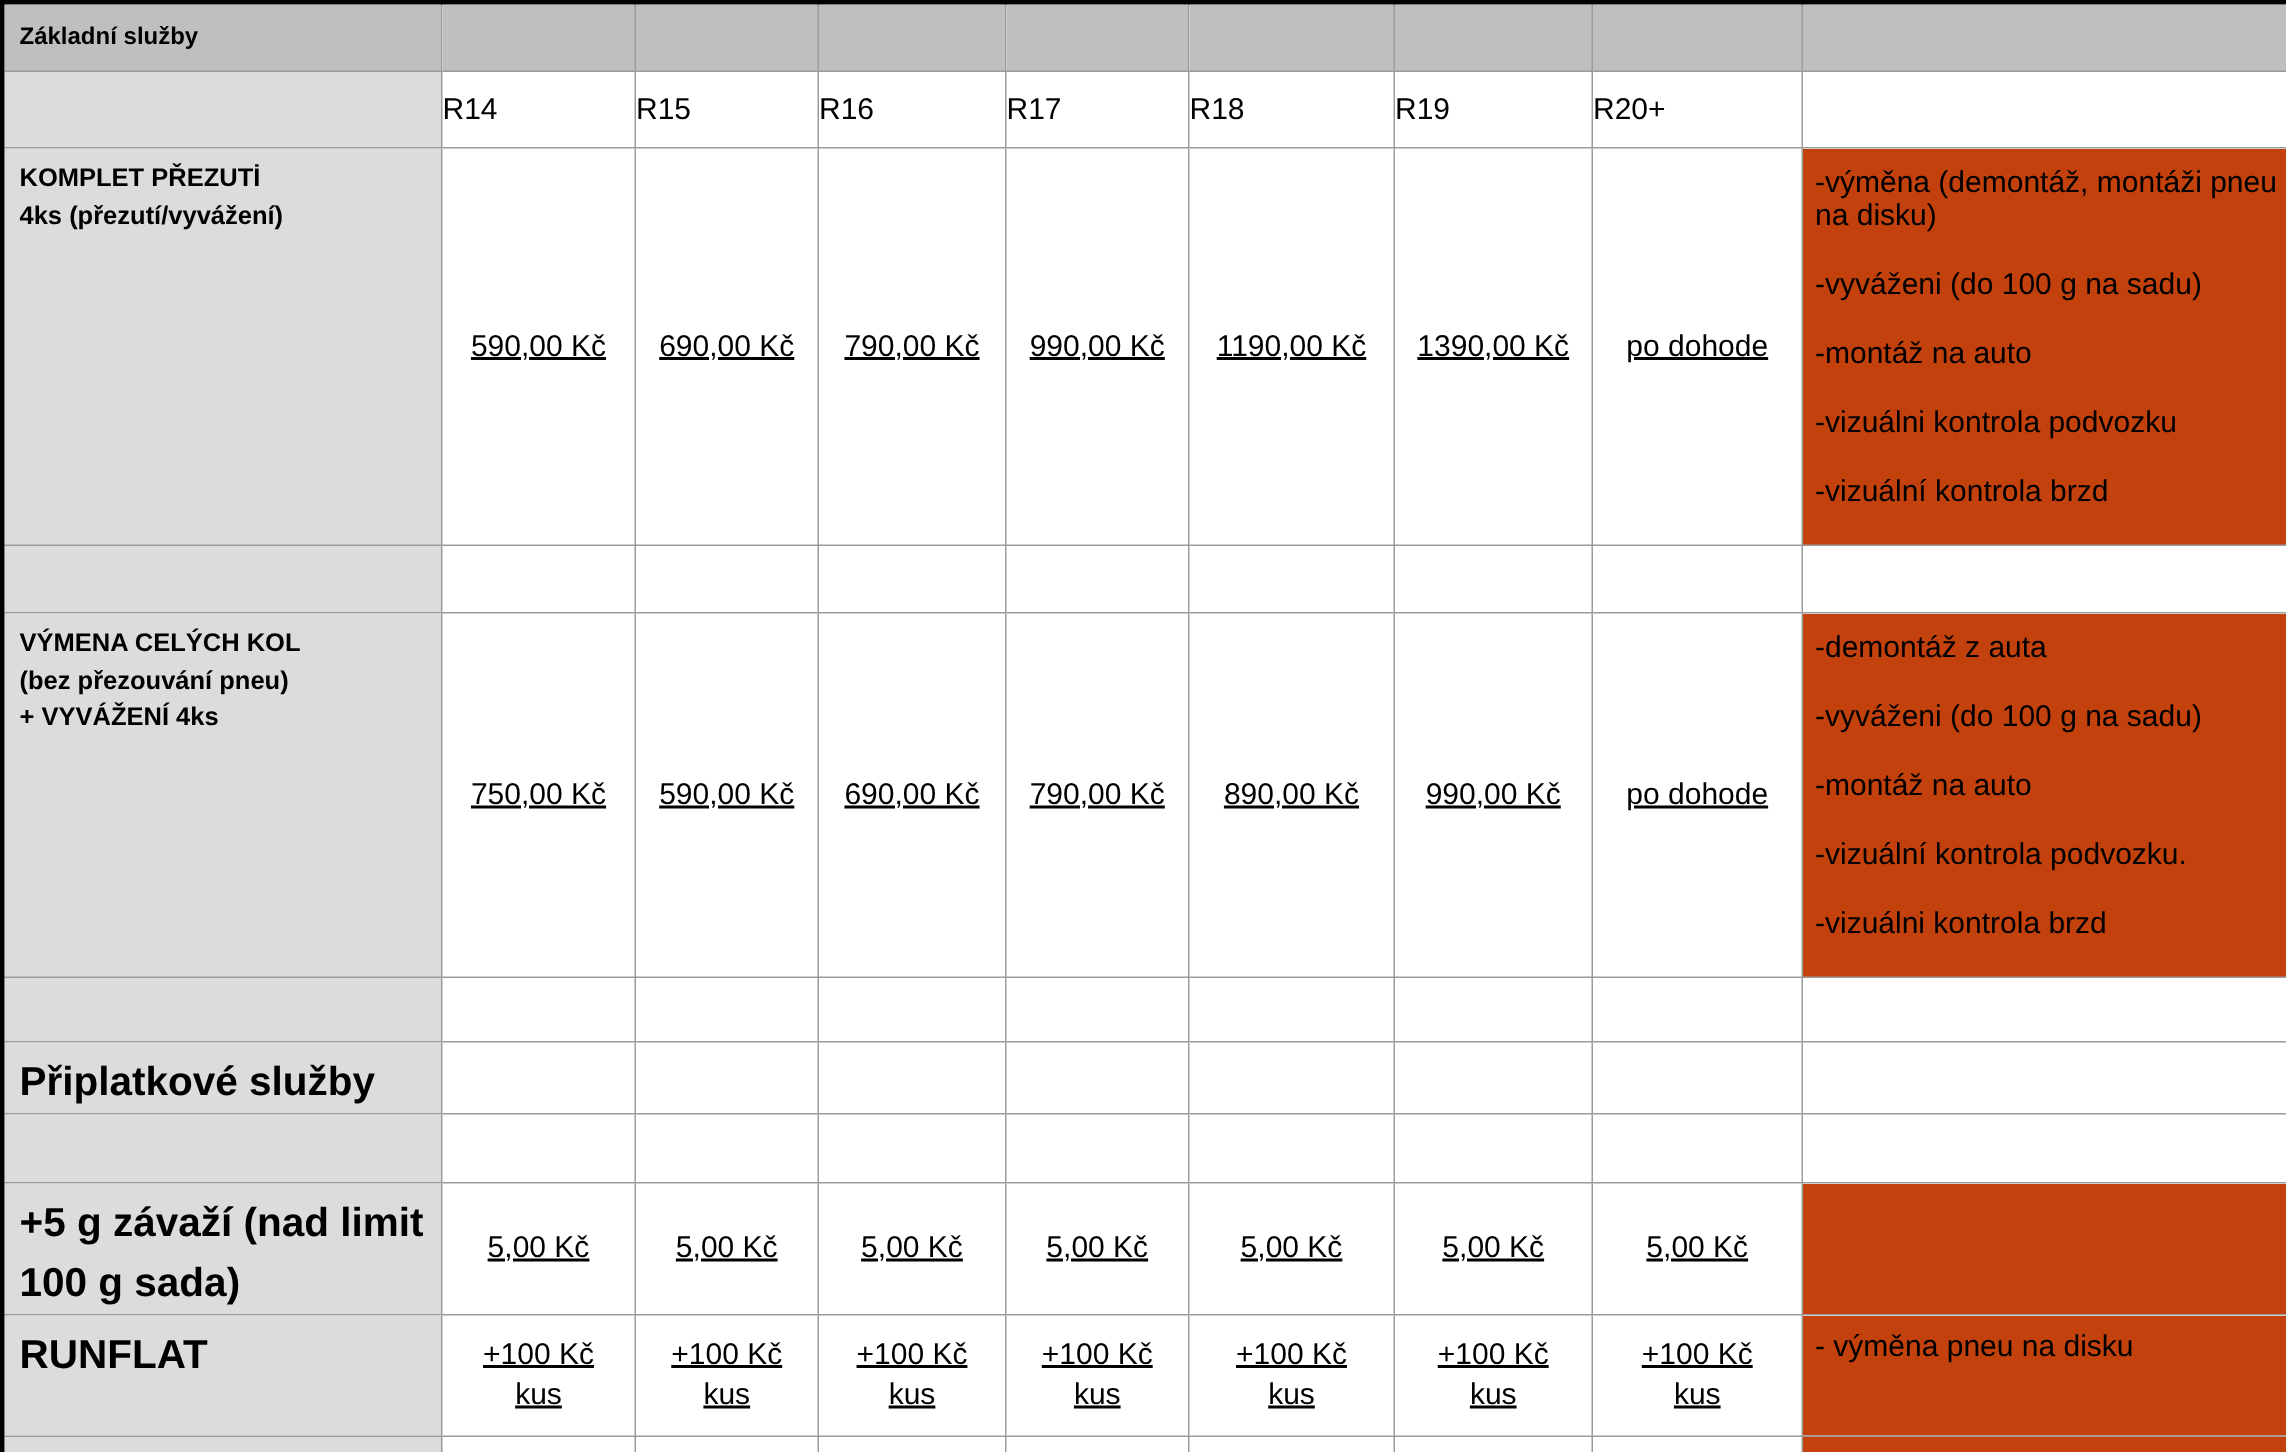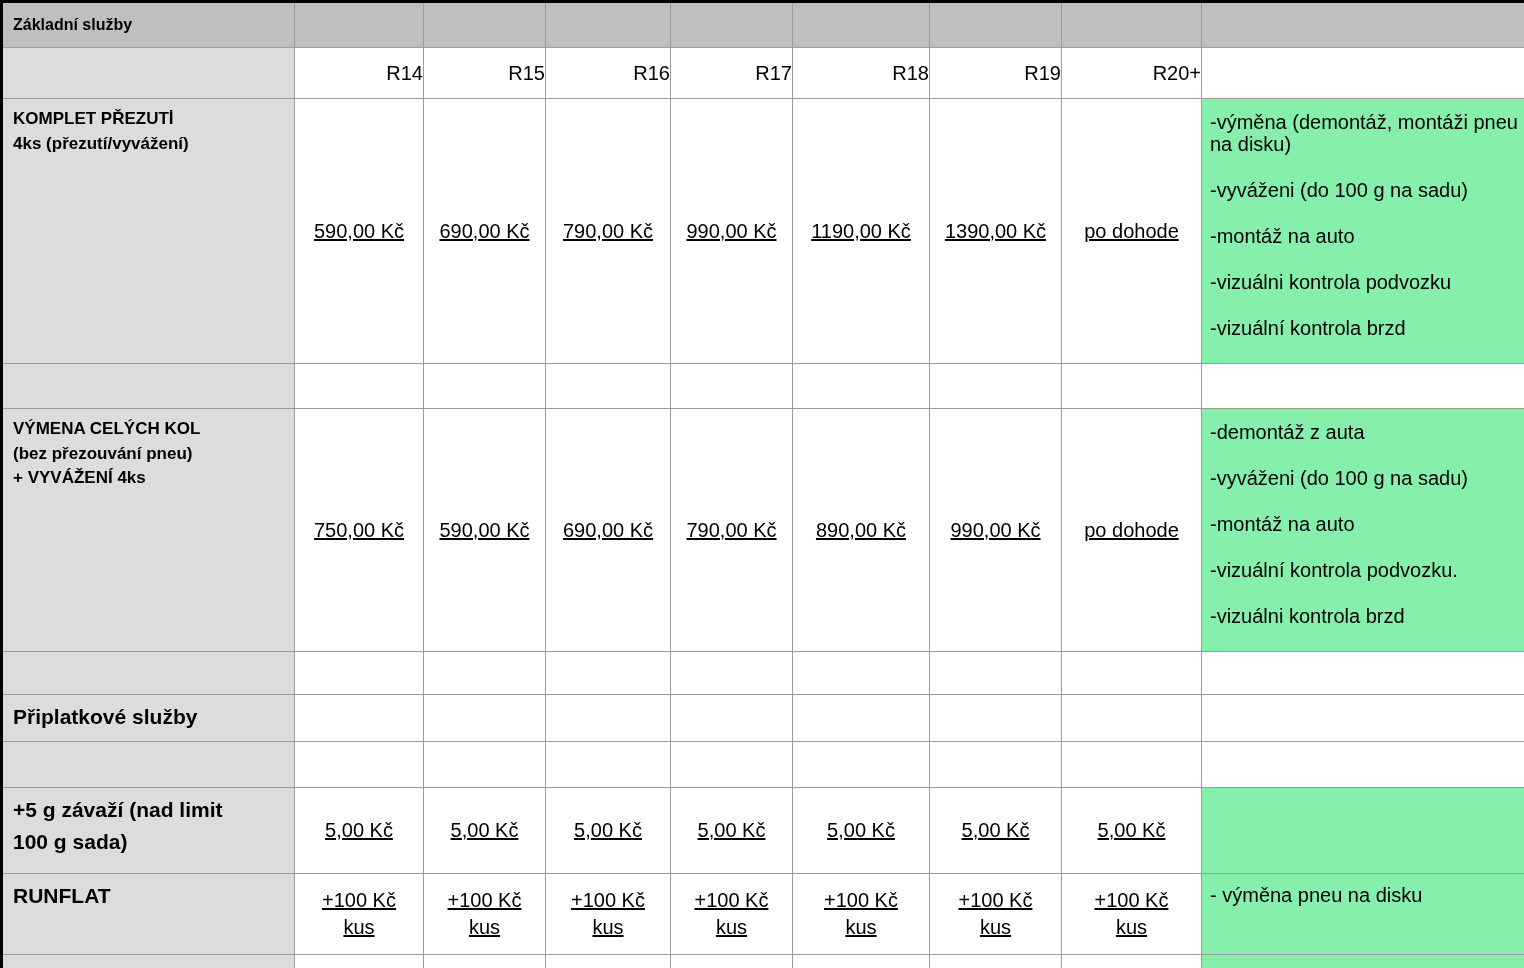--- a/index.html
+++ b/index.html
@@ -22,51 +22,51 @@
     border:1px solid var(--grid);
     padding:0;
     overflow:hidden;
     font-size:20px;
     vertical-align:middle;
   }
   
   tr.band-row td{background:var(--band);height:44px;}
   td.band-title{font-weight:bold;font-size:16px;padding-left:10px;}
   
-  tr.header-row td{height:50px;background:#fff;text-align:right;}
+  tr.header-row td{height:50px;background:#fff;text-align:left;}
   tr.header-row td.lab{background:var(--labelcol);}
   
   td.lab{background:var(--labelcol);}
   td.service-label{
     font-weight:bold;
     font-size:17px;
     vertical-align:top;
     padding:8px 6px 0 10px;
     line-height:1.45;
     white-space:pre-line;
   }
   
   td.price{text-align:center;background:#fff;white-space:pre-line;line-height:1.35;text-decoration:underline;}
   
-  td.notes{vertical-align:top;background:#86efac;padding:12px 4px 0 8px;line-height:1.1;margin-top:25px;}
+  td.notes{vertical-align:top;background:#c2410c;padding:12px 4px 0 8px;line-height:1.1;margin-top:25px;}
   td.notes .note-item{margin:0 0 24px 0;}
   td.notes.single{padding-top:10px;}
   
   tr.r-komplet td{height:211px;}
   tr.r-empty1 td{height:44px;}
   tr.r-vymena td{height:196px;}
   tr.r-empty2 td{height:42px;}
   tr.r-section2 td{height:40px;}
   tr.r-empty3 td{height:45px;}
   tr.r-zavazi td{height:73px;}
   tr.r-runflat td{height:70px;}
   tr.r-oprava td{height:72px;}
   
   td.short-label{
-    font-weight:bold;font-size:21px;vertical-align:top;
+    font-weight:bold;font-size:27px;vertical-align:top;
     padding:6px 6px 0 10px;line-height:1.5;white-space:pre-line;
   }
 </style>
 </head>
 <body>
 
 <div class="wrap">
 <table class="price-table">
   <colgroup>
     <col style="width:293px">

